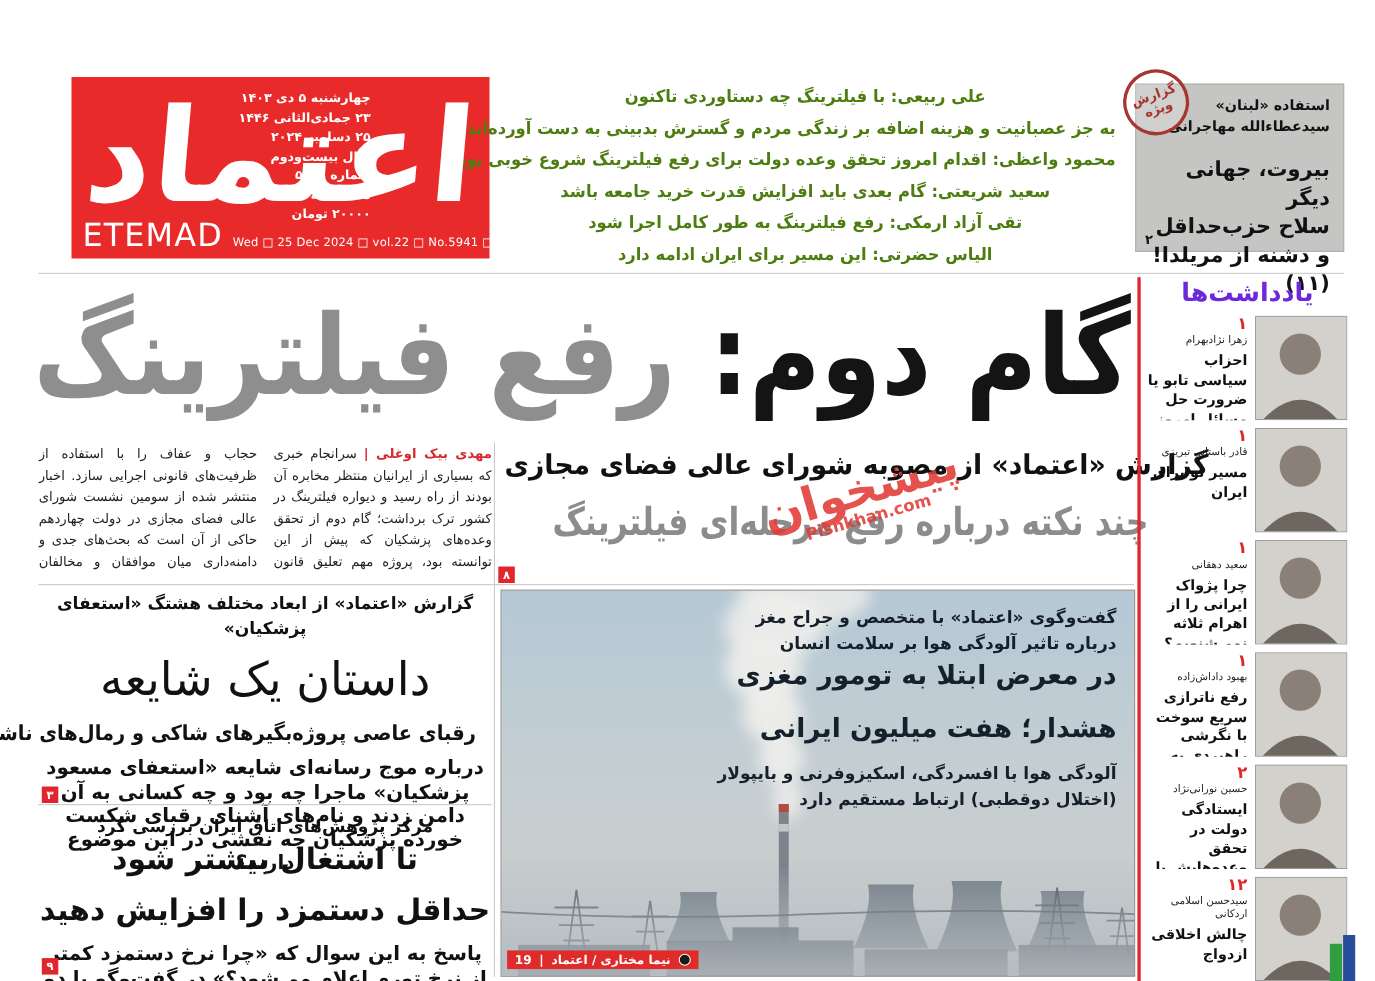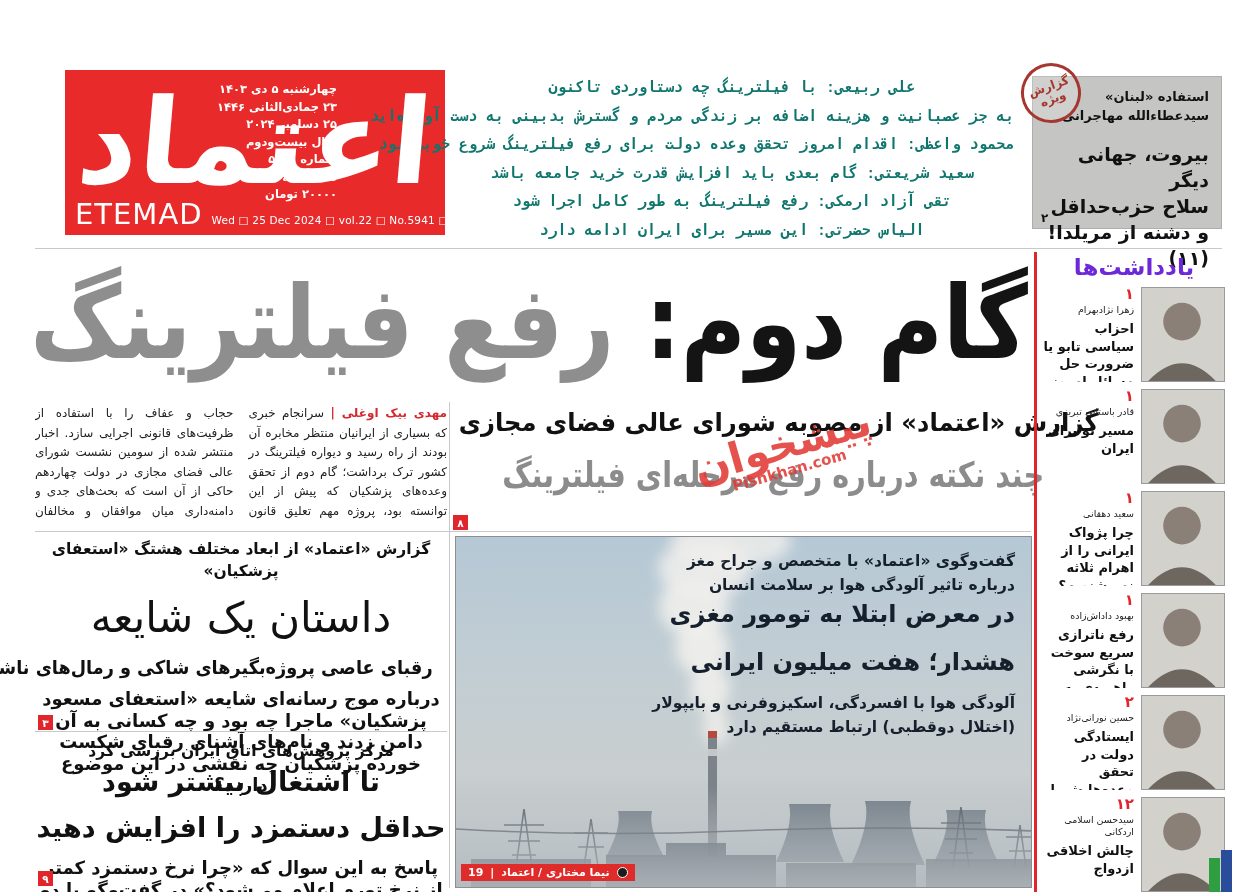--- a/index.html
+++ b/index.html
@@ -12,21 +12,21 @@
   .masthead { left:65px; top:70px; width:380px; height:165px; background:#e92a2b; color:#fff; overflow:hidden; }
   .logo-fa { position:absolute; left:0; top:-18px; width:100%; text-align:center; font-size:118px; font-weight:bold;
              line-height:180px; transform:skewX(-5deg); z-index:1; }
   .mast-dates { position:absolute; right:108px; top:11px; z-index:2; font-size:11.5px; font-weight:bold;
                 line-height:17.5px; text-align:right; direction:rtl; }
   .mast-bottom { position:absolute; left:10px; right:8px; bottom:4px; display:flex; align-items:baseline; gap:9px; z-index:2; }
   .logo-en { font-size:29px; font-weight:normal; letter-spacing:1px; }
   .mast-info { font-size:10.5px; white-space:nowrap; letter-spacing:.2px; }
 
   
-  .quotes { left:438px; top:74px; width:588px; text-align:center; direction:rtl; color:#0f766e;font-family:Liberation Mono, monospace; }
+  .quotes { left:438px; top:74px; width:588px; text-align:center; direction:rtl; color:#4d7c0f; }
   .quote-line { font-size:15.5px; font-weight:bold; line-height:28.5px; white-space:nowrap; transform:scaleX(.96); transform-origin:center; }
 
   
   .travel-box { left:1032px; top:76px; width:190px; height:153px; background:#c5c6c3; border:1px solid #aeaeac;
                 direction:rtl; text-align:right; padding:10px 12px 8px 8px; color:#111; }
   .travel-kicker { font-size:13px; font-weight:bold; line-height:19px; }
   .travel-title { font-size:19px; font-weight:bold; line-height:26px; margin-top:16px; }
   .travel-page { position:absolute; left:8px; bottom:3px; font-size:12px; font-weight:bold; }
   .stamp { position:absolute; left:-12px; top:-14px; width:60px; height:60px; border:3px solid #a63730; border-radius:50%;
            transform:rotate(-20deg); color:#a63730; font-size:12px; font-weight:bold; display:flex; flex-direction:column;

